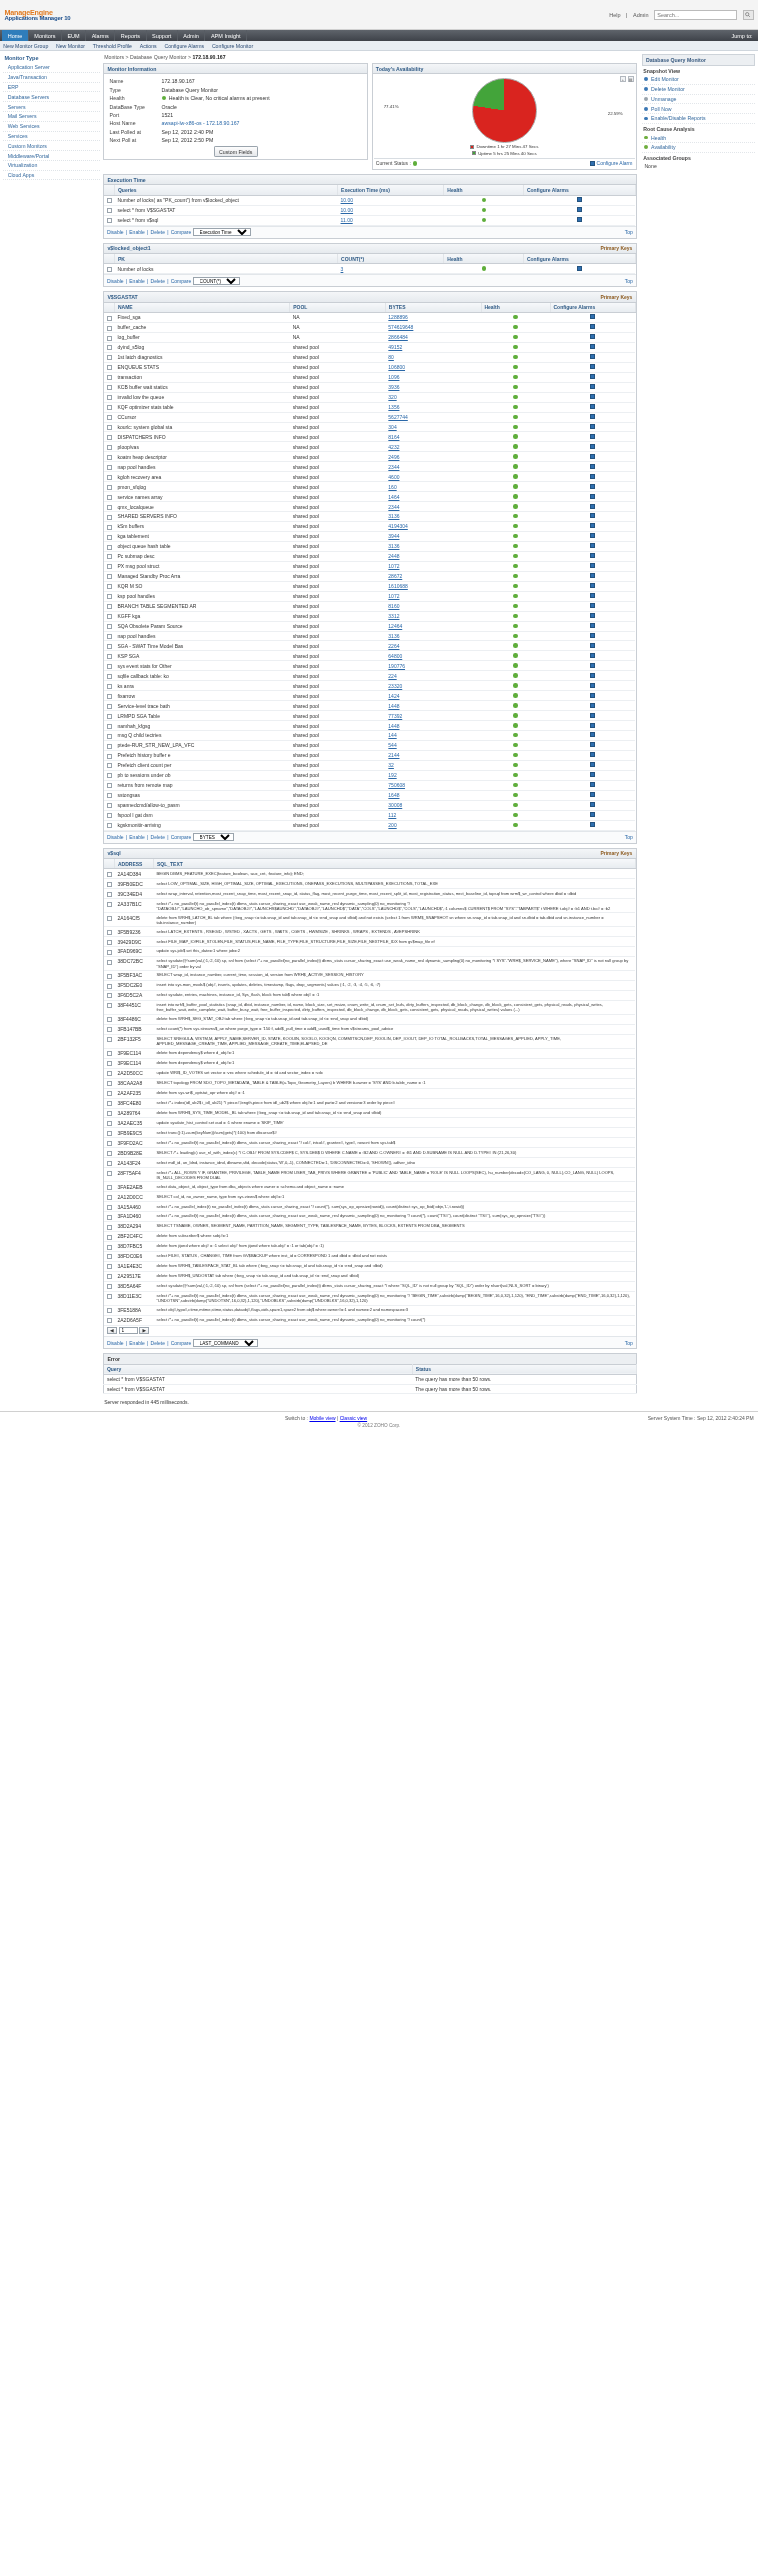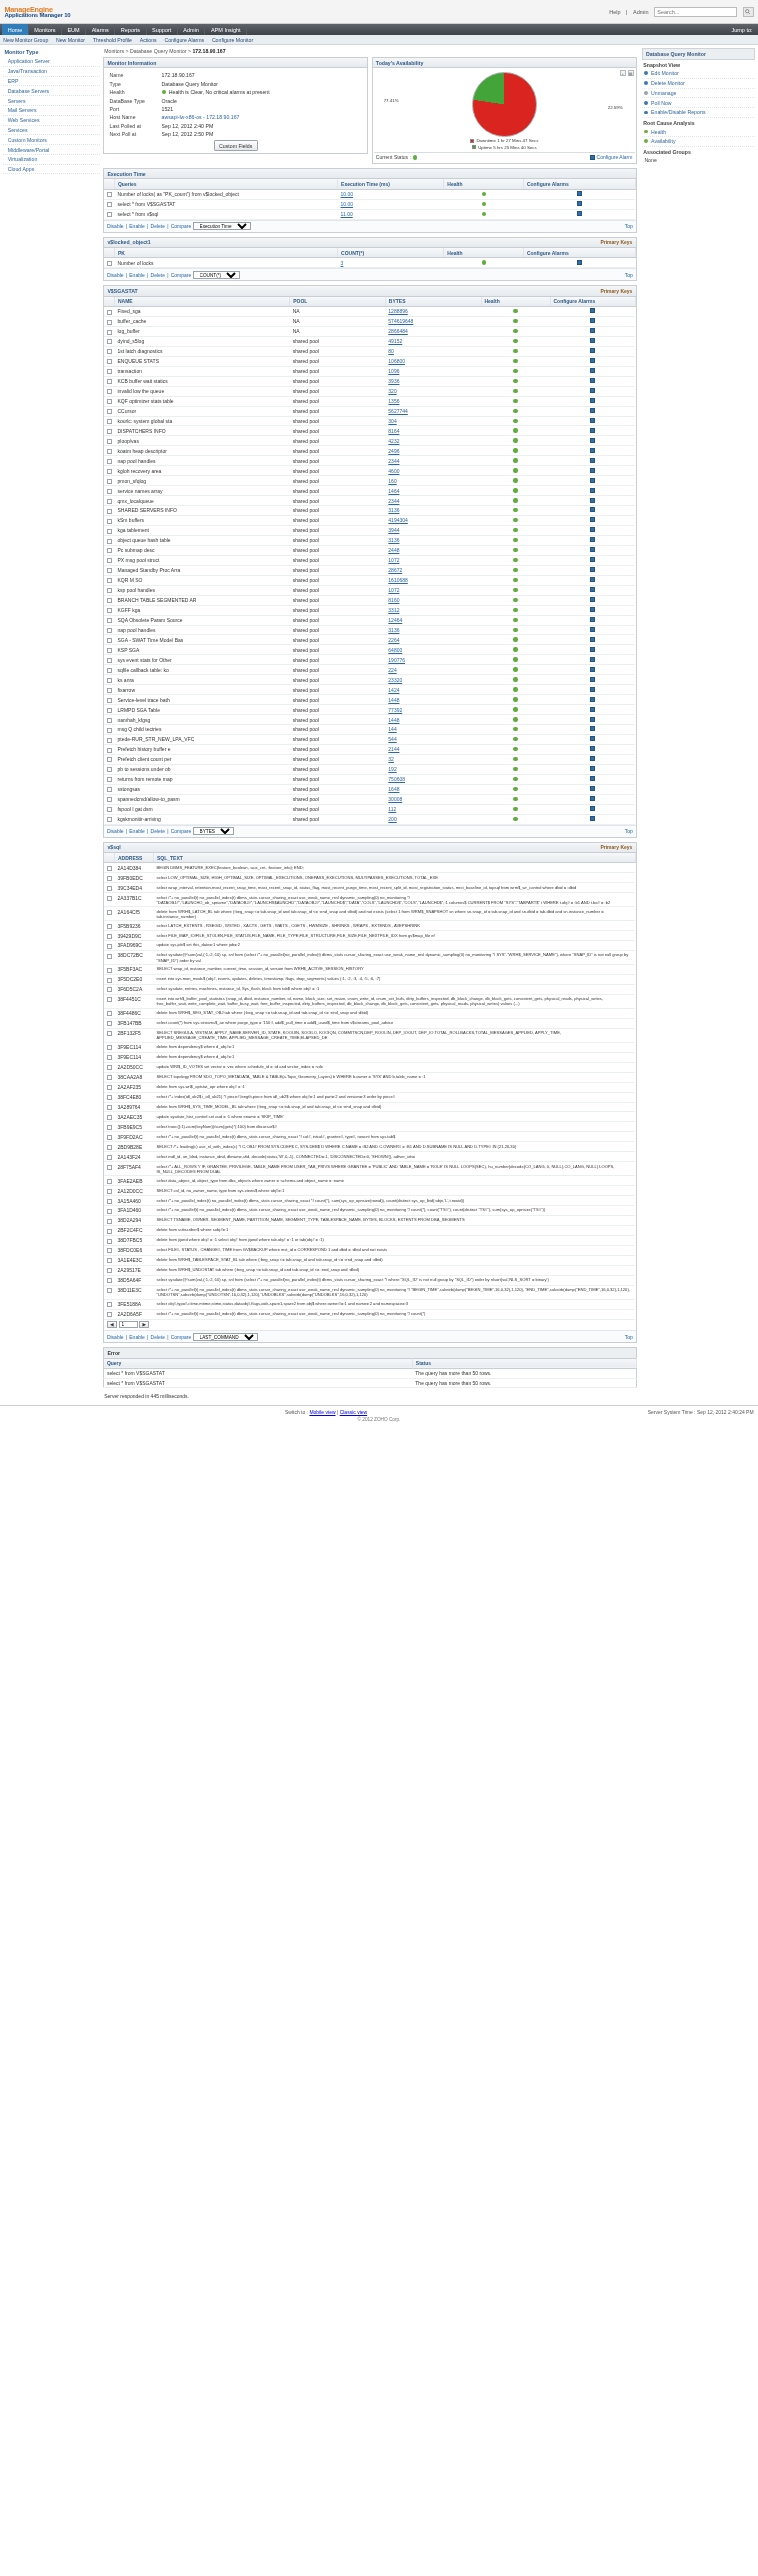--- a/index.html
+++ b/index.html
@@ -6,21 +6,21 @@
   html, body { margin:0; padding:0; }
   body {
     width:758px;
     background:#ffffff;
     font-family:"Liberation Sans", sans-serif;
     font-size:5.5px;
     color:#333;
   }
   
   .topbar {
-    height:24px; background:#f4f4f4;
+    height:30px; background:#f4f4f4;
     border-bottom:0.6px solid #d0d0d0;
     display:flex; align-items:center; padding:0 4.4px;
     position:relative;
   }
   .logo { font-size:7.2px; font-weight:bold; color:#444; letter-spacing:-0.2px; }
   .logo .mgr { color:#e07b22; }
   .logo .am { color:#1b4e8c; font-size:6px; display:block; margin-top:-1.7px;}
   .topbar-right { margin-left:auto; display:flex; align-items:center; gap:5.5px; font-size:5.5px; color:#555;}
   .searchbox {
     border:0.6px solid #bbb; background:#fff; height:10px; width:83px;

